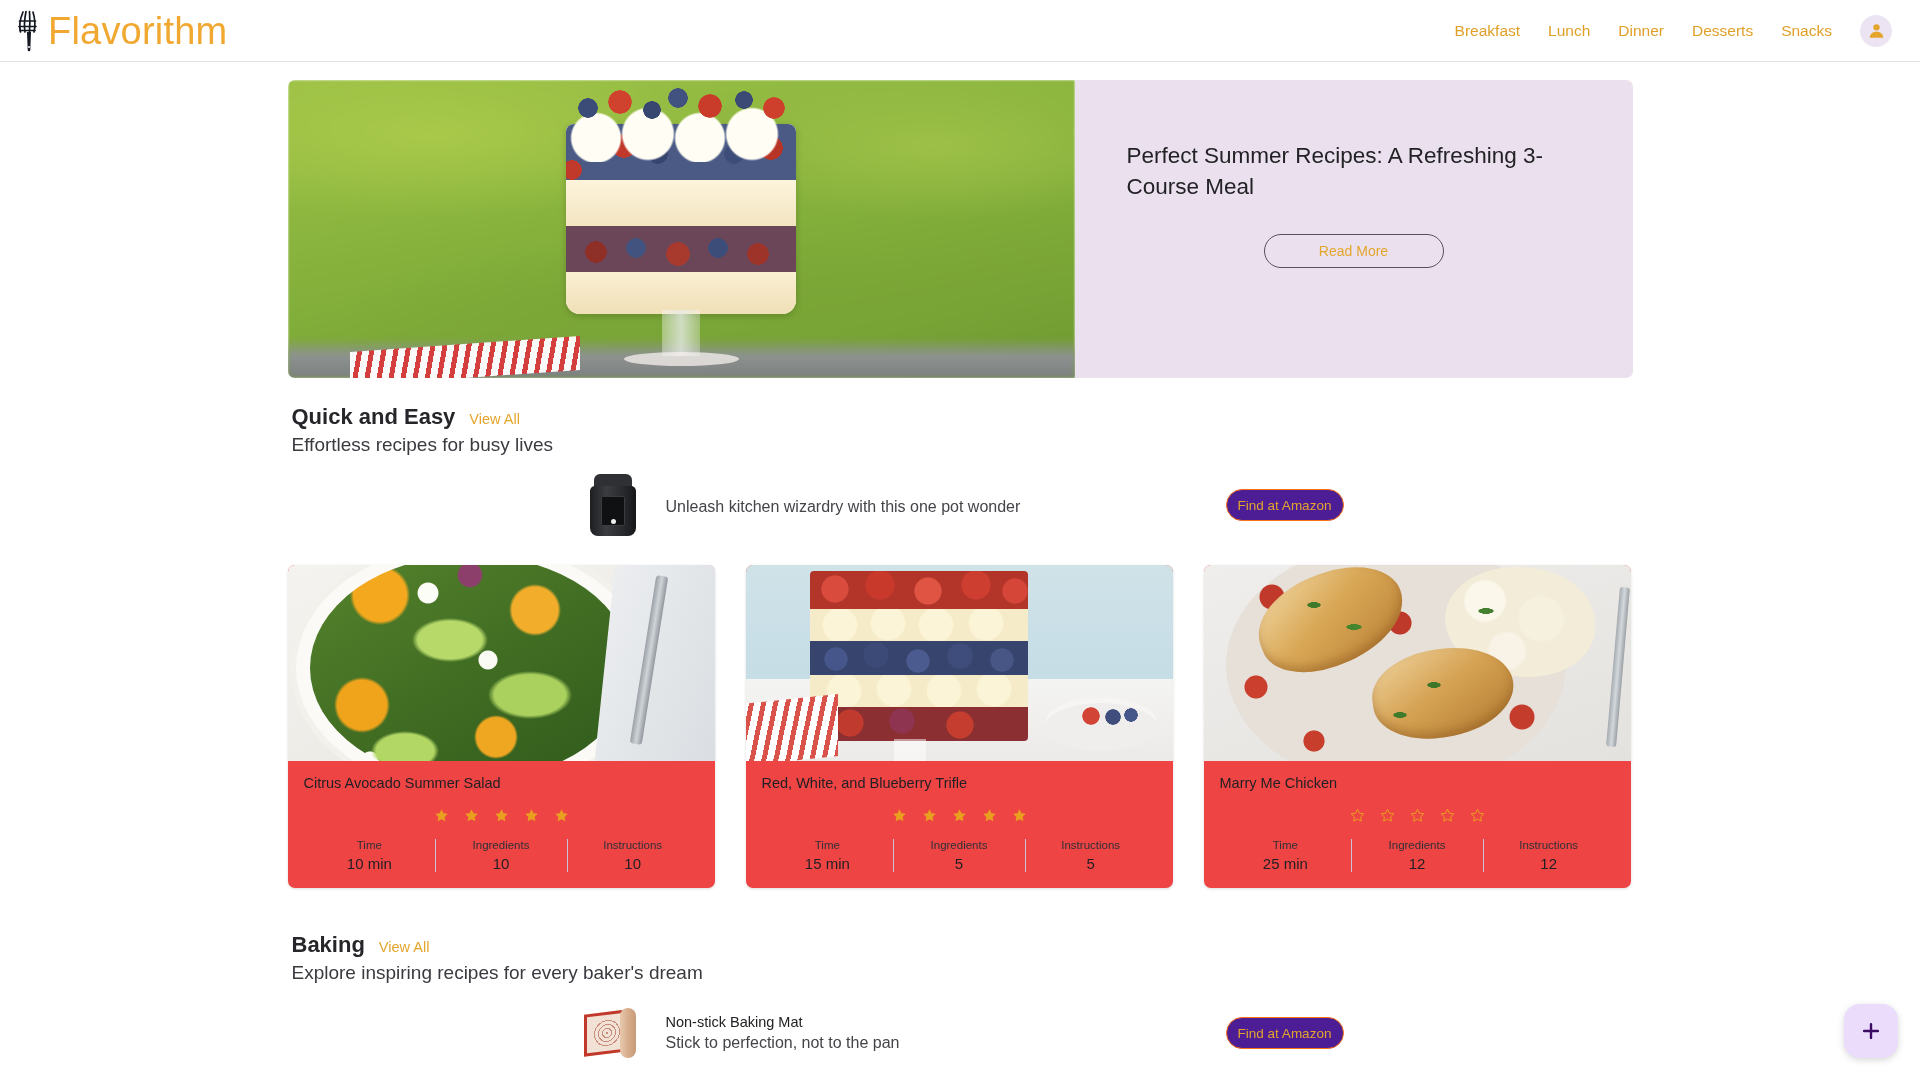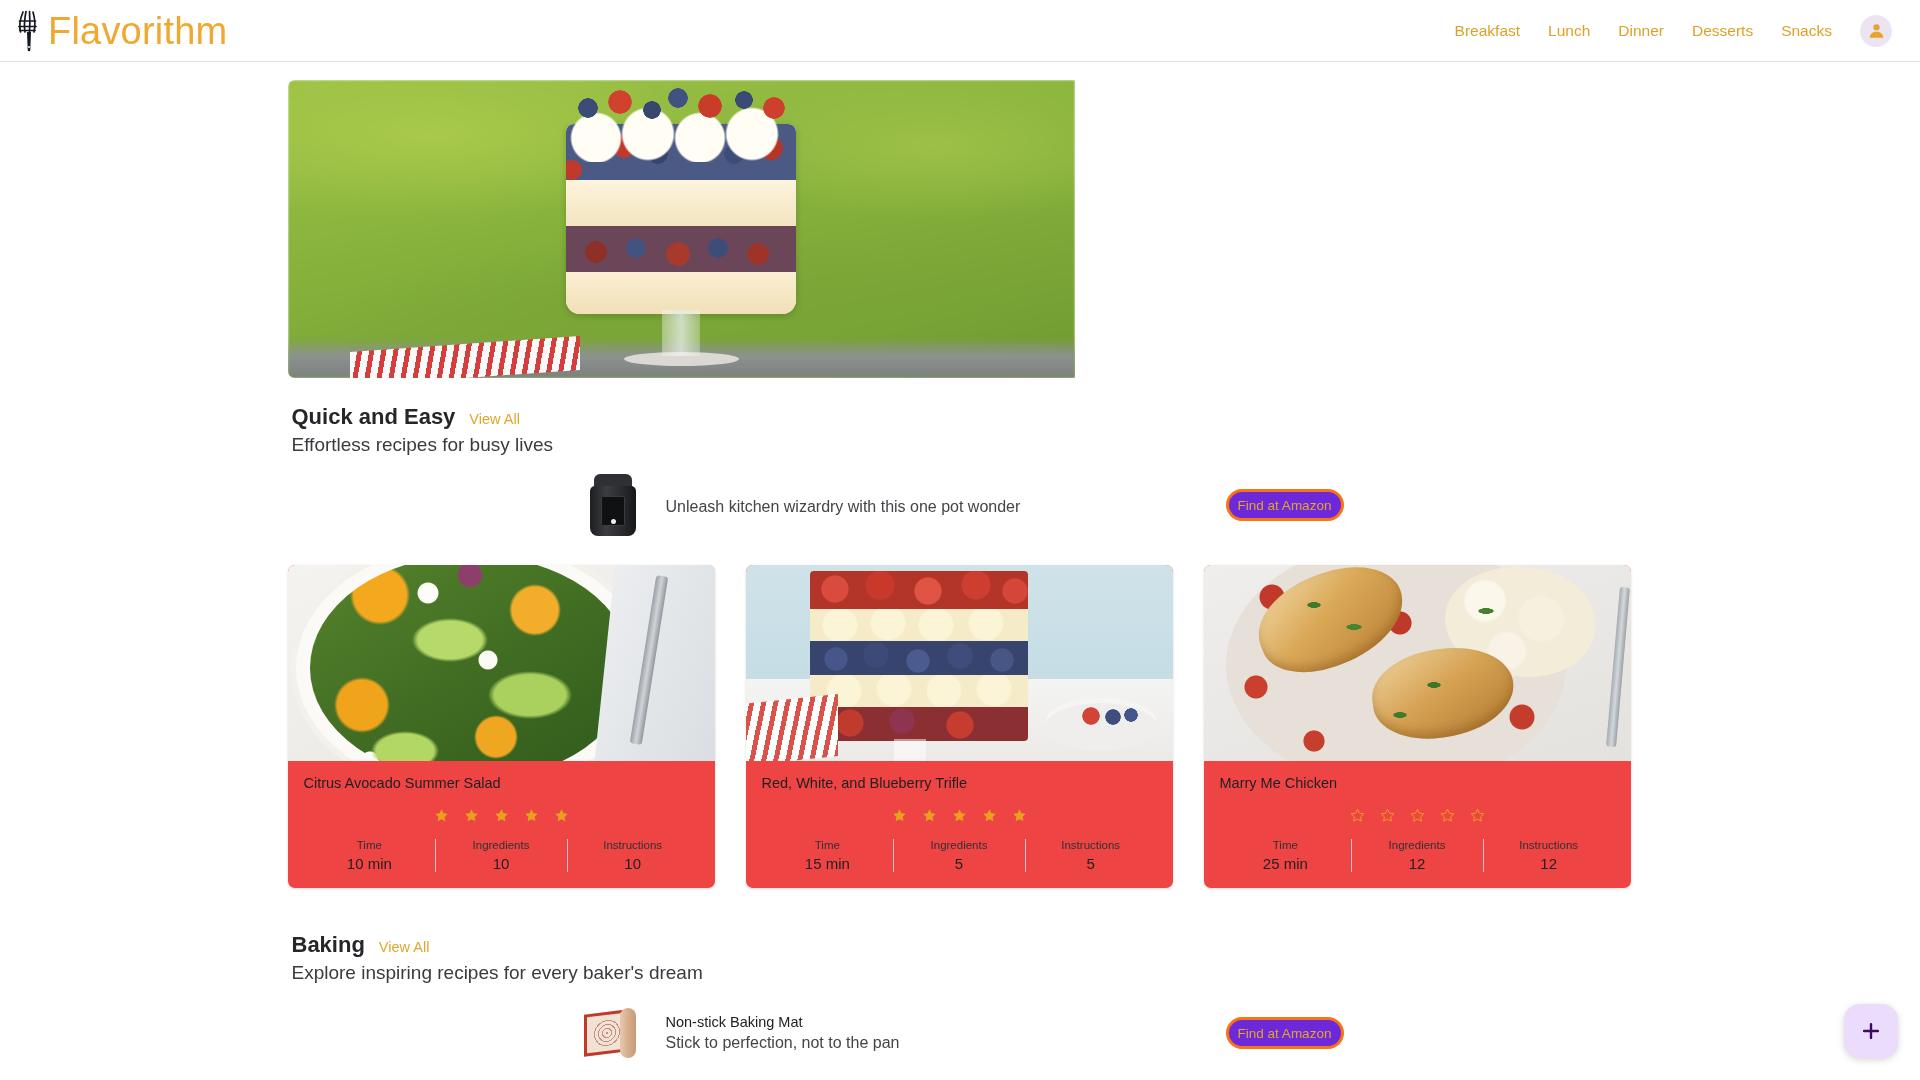--- a/index.html
+++ b/index.html
@@ -146,22 +146,22 @@
   .sec-sub { font-size: 19px; color: #3a3a40; padding-left: 4px; margin-top: 4px; }
 
   
   .promo { display: flex; align-items: center; width: 1345px; margin: 14px auto 0; }
   .promo-spacer { width: 290px; }
   .promo-thumb { width: 70px; height: 70px; position: relative; flex: none; }
   .promo-text { margin-left: 18px; width: 560px; }
   .promo-name { font-size: 14.5px; color: #222226; }
   .promo-tag { font-size: 16px; color: #444449; margin-top: 4px; }
   .promo-btn {
-    width: 118px; height: 32px; border: 3px solid #f97316; border-radius: 17px;
-    background: #6d28d9; color: #E3A52C; font-size: 13.5px; cursor: pointer;
+    width: 118px; height: 32px; border: 1px solid #f97316; border-radius: 17px;
+    background: #4c1d95; color: #E3A52C; font-size: 13.5px; cursor: pointer;
     font-family: "Liberation Sans", sans-serif;
   }
 
   
   .cooker { position: absolute; left: 12px; top: 4px; width: 46px; height: 62px; }
   .cooker-lid { position: absolute; left: 4px; top: 0; width: 38px; height: 14px;
     border-radius: 6px 6px 2px 2px; background: #2f3033; }
   .cooker-body { position: absolute; left: 0; top: 12px; width: 46px; height: 50px;
     border-radius: 5px 5px 8px 8px;
     background: linear-gradient(90deg,#1d1e20 0%,#3b3d41 35%,#2a2b2e 70%,#161719 100%); }
@@ -360,20 +360,24 @@
             <div class="layer l-cream1"></div>
             <div class="layer l-berries2"></div>
             <div class="layer l-cream2"></div>
           </div>
           <div class="t-cream-top"></div>
           <div class="t-fruit-top"></div>
           <div class="t-stem"></div>
           <div class="t-foot"></div>
         </div>
       </div>
+      <div class="hero-panel">
+        <div class="hero-title">Perfect Summer Recipes: A Refreshing 3-Course Meal</div>
+        <button class="read-more">Read More</button>
+      </div>
     </div>
 
     <div class="section" style="margin-top:26px;">
       <div class="sec-head">
         <span class="sec-title">Quick and Easy</span>
         <span class="sec-viewall">View All</span>
       </div>
       <div class="sec-sub">Effortless recipes for busy lives</div>
     </div>
 

